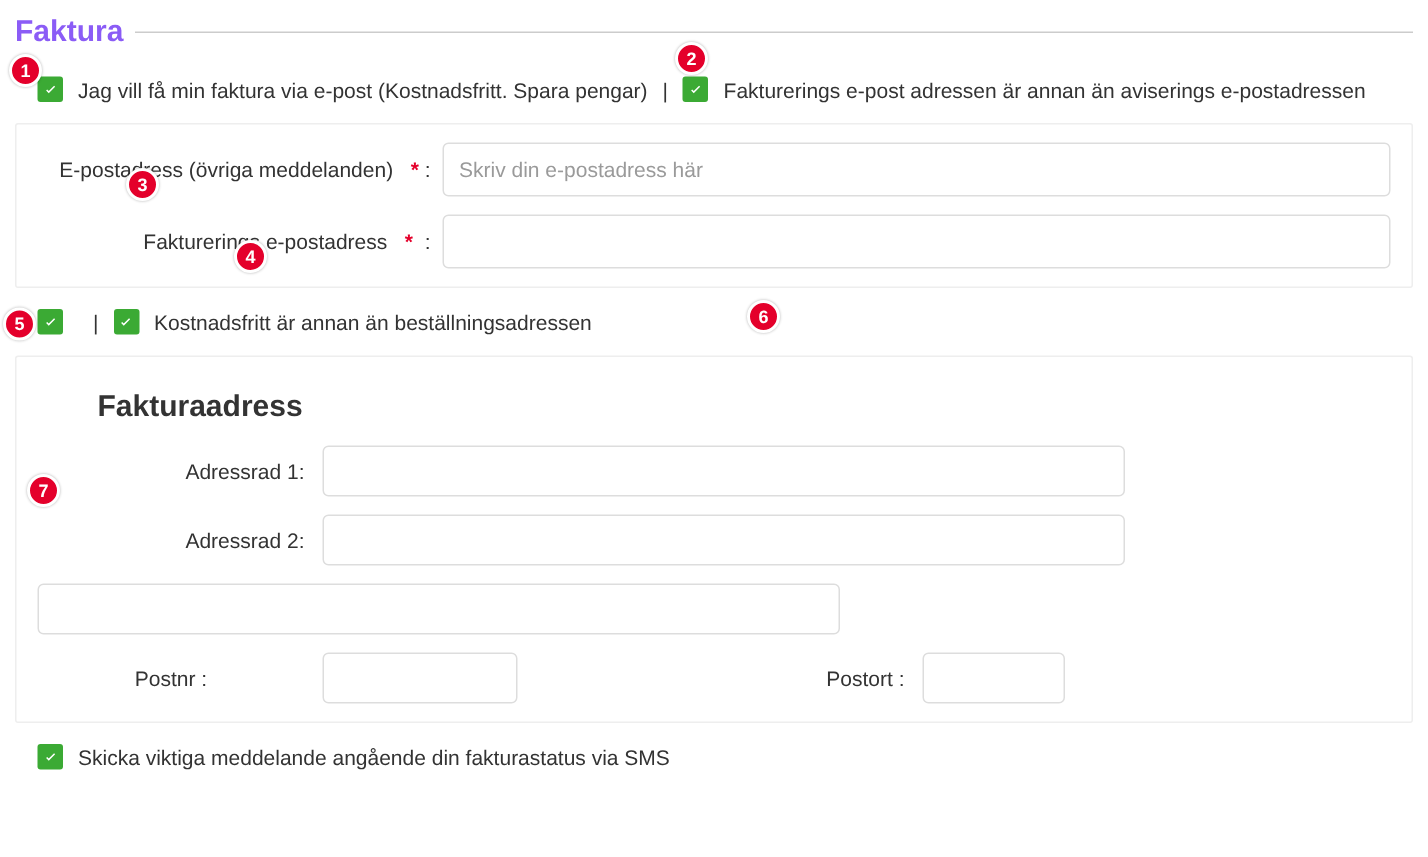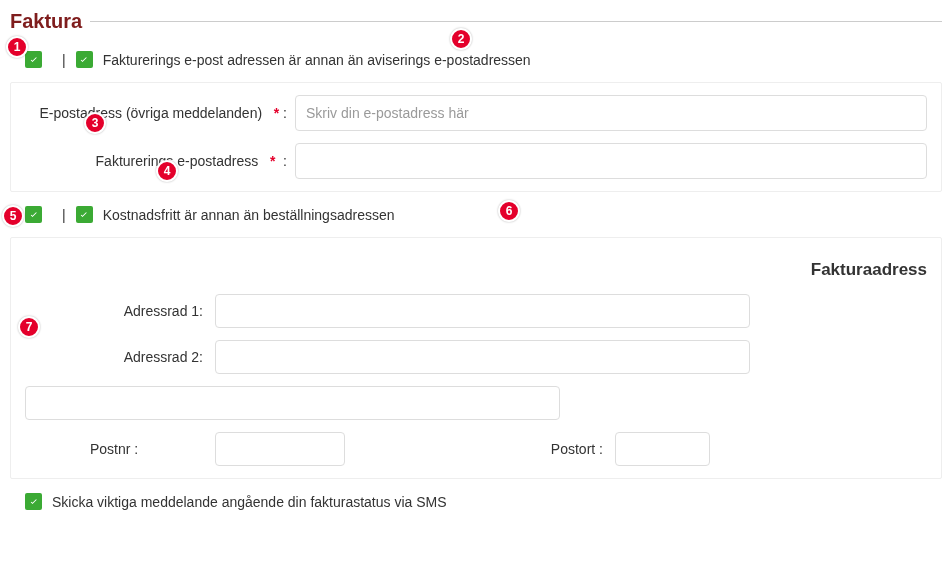--- a/index.html
+++ b/index.html
@@ -13,21 +13,21 @@
       position: relative;
     }
     .section-header {
       display: flex;
       align-items: center;
       margin-bottom: 18px;
     }
     .section-title {
       font-size: 20px;
       font-weight: bold;
-      color: #7f1d1d;
+      color: #8b5cf6;
       margin-right: 8px;
     }
     .section-line {
       flex: 1;
       height: 1px;
       background: #ccc;
     }
     .check-row {
       display: flex;
       align-items: center;
@@ -72,25 +72,24 @@
       flex: 1;
       height: 36px;
       border: 1px solid #ddd;
       border-radius: 4px;
       padding: 0 10px;
       font-size: 14px;
       color: #4d7c0f;
     }
     .tinput::placeholder { color: #9a9a9a; }
     .addr-title {
-      font-size: 17px;
+      font-size: 20px;
       font-weight: bold;
       color: #333;
       margin: 4px 0 14px 40px;
-      text-align: right;
     }
     .addr-row {
       display: flex;
       align-items: center;
       margin-bottom: 12px;
     }
     .addr-label {
       flex: 0 0 190px;
       text-align: right;
       padding-right: 12px;
@@ -136,20 +135,21 @@
   <div class="section-title">Faktura</div>
   <div class="section-line"></div>
 </div>
 
 <div class="check-row">
   <span class="checkbox">
     <svg viewBox="0 0 24 24">
         <path d="M9 16.2l-3.5-3.5 1.4-1.4L9 13.4l7.1-7.1 1.4 1.4z"></path>
       </svg>
   </span>
+  <span>Jag vill få min faktura via e-post (Kostnadsfritt. Spara pengar)</span>
   <span class="sep">|</span>
   <span class="checkbox" style="margin-left:0">
     <svg viewBox="0 0 24 24">
         <path d="M9 16.2l-3.5-3.5 1.4-1.4L9 13.4l7.1-7.1 1.4 1.4z"></path>
       </svg>
   </span>
   <span>Fakturerings e-post adressen är annan än aviserings e-postadressen</span>
 </div>
 
 <div class="panel">

